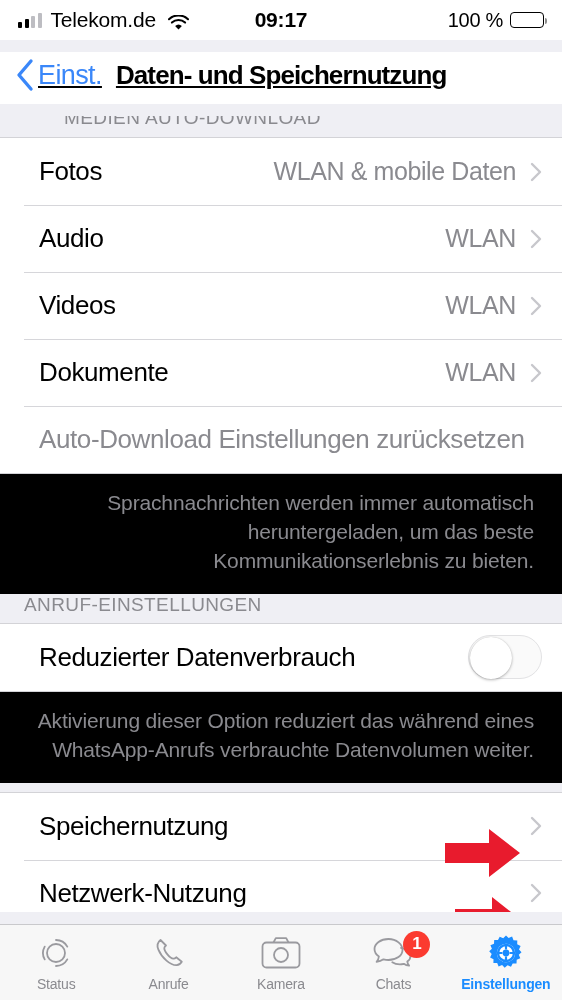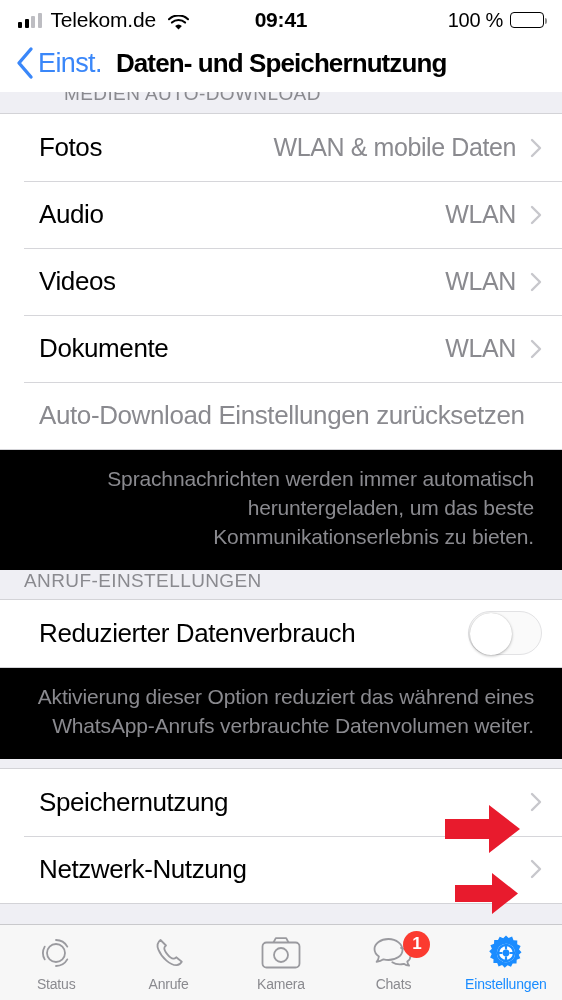--- a/index.html
+++ b/index.html
@@ -3,21 +3,21 @@
 <meta charset="utf-8">
 <style>
   * { margin:0; padding:0; box-sizing:border-box; }
   html, body {
     width:562px; height:1000px;
     font-family:"Liberation Sans", sans-serif;
     background:#ffffff;
     overflow:hidden;
     -webkit-font-smoothing:antialiased;
   }
-  .phone { position:relative; width:562px; height:1000px; background:#EFEFF4; display:flex; flex-direction:column; }
+  .phone { position:relative; width:562px; height:1000px; background:#EFEFF4; display:flex; flex-direction:column;gap:12px; }
 
   
   .statusbar {
     height:40px; flex:0 0 40px; background:#FFFFFF;
     display:flex; align-items:center; padding:0 18px;
     font-size:21px; font-weight:bold; color:#000;
     position:relative;
   }
   .sb-left { display:flex; align-items:center; gap:9px; }
   .bars { display:flex; align-items:flex-end; gap:2.5px; height:15px; }
@@ -39,20 +39,21 @@
     content:""; position:absolute; right:-4.4px; top:5px;
     width:2.6px; height:6px; background:#000; border-radius:0 2px 2px 0; opacity:.45;
   }
   .battery .fill { height:100%; background:#000; border-radius:1.6px; width:100%; }
 
   
   .navbar {
     flex:0 0 52px; background:#FFFFFF;
     display:flex; align-items:center; padding:0 14px 6px 14px;
     position:relative;
+    text-decoration:underline;
   }
   .back { display:flex; align-items:center; gap:2px; cursor:pointer; }
   .back svg { display:block; }
   .back-label { color:#3A87F9; font-size:27px; letter-spacing:-0.6px; }
   .nav-title {
     font-size:26px; font-weight:bold; color:#000;
     letter-spacing:-0.9px; margin-left:14px;
   }
 
   
@@ -95,21 +96,21 @@
   }
 
   
   .tabbar {
     flex:0 0 76px; background:#F7F7F7; border-top:1px solid #C9C9CC;
     display:flex; align-items:center;
   }
   .tab { flex:1; display:flex; flex-direction:column; align-items:center; justify-content:center; gap:4px; position:relative; cursor:pointer; }
   .tab-icon { height:38px; display:flex; align-items:center; justify-content:center; position:relative; }
   .tab-label { font-size:14px; color:#8A8A8F; letter-spacing:-0.2px; }
-  .tab.active .tab-label { color:#1A8CFF; }
+  .tab.active .tab-label { color:#1A8CFF;font-weight:bold; }
   .badge {
     position:absolute; top:-3px; right:-16px;
     min-width:27px; height:27px; padding:0 6px; border-radius:14px;
     background:#FB3B30; color:#fff; font-size:17px; font-weight:bold;
     display:flex; align-items:center; justify-content:center;
   }
 
   
   .arrow { position:absolute; pointer-events:none; }
 </style>
@@ -128,21 +129,21 @@
       </span>
       <span class="carrier">Telekom.de</span>
       <span class="wifi">
         <svg width="21" height="16" viewBox="0 0 21 16">
           <path d="M10.5 14.6 L7.1 10.9 a5.1 5.1 0 0 1 6.8 0 Z" fill="#000"></path>
           <path d="M3.9 7.6 a9.6 9.6 0 0 1 13.2 0" stroke="#000" stroke-width="2.1" fill="none" stroke-linecap="round"></path>
           <path d="M1 4.2 a13.9 13.9 0 0 1 19 0" stroke="#000" stroke-width="2.1" fill="none" stroke-linecap="round"></path>
         </svg>
       </span>
     </div>
-    <div class="sb-center">09:41</div>
+    <div class="sb-center">09:17</div>
     <div class="sb-right">
       <span class="batt-pct">100 %</span>
       <span class="battery"><span class="fill"></span></span>
     </div>
   </div>
 
   <div class="navbar">
     <div class="back">
       <span>
         <svg width="22" height="34" viewBox="0 0 22 34">

